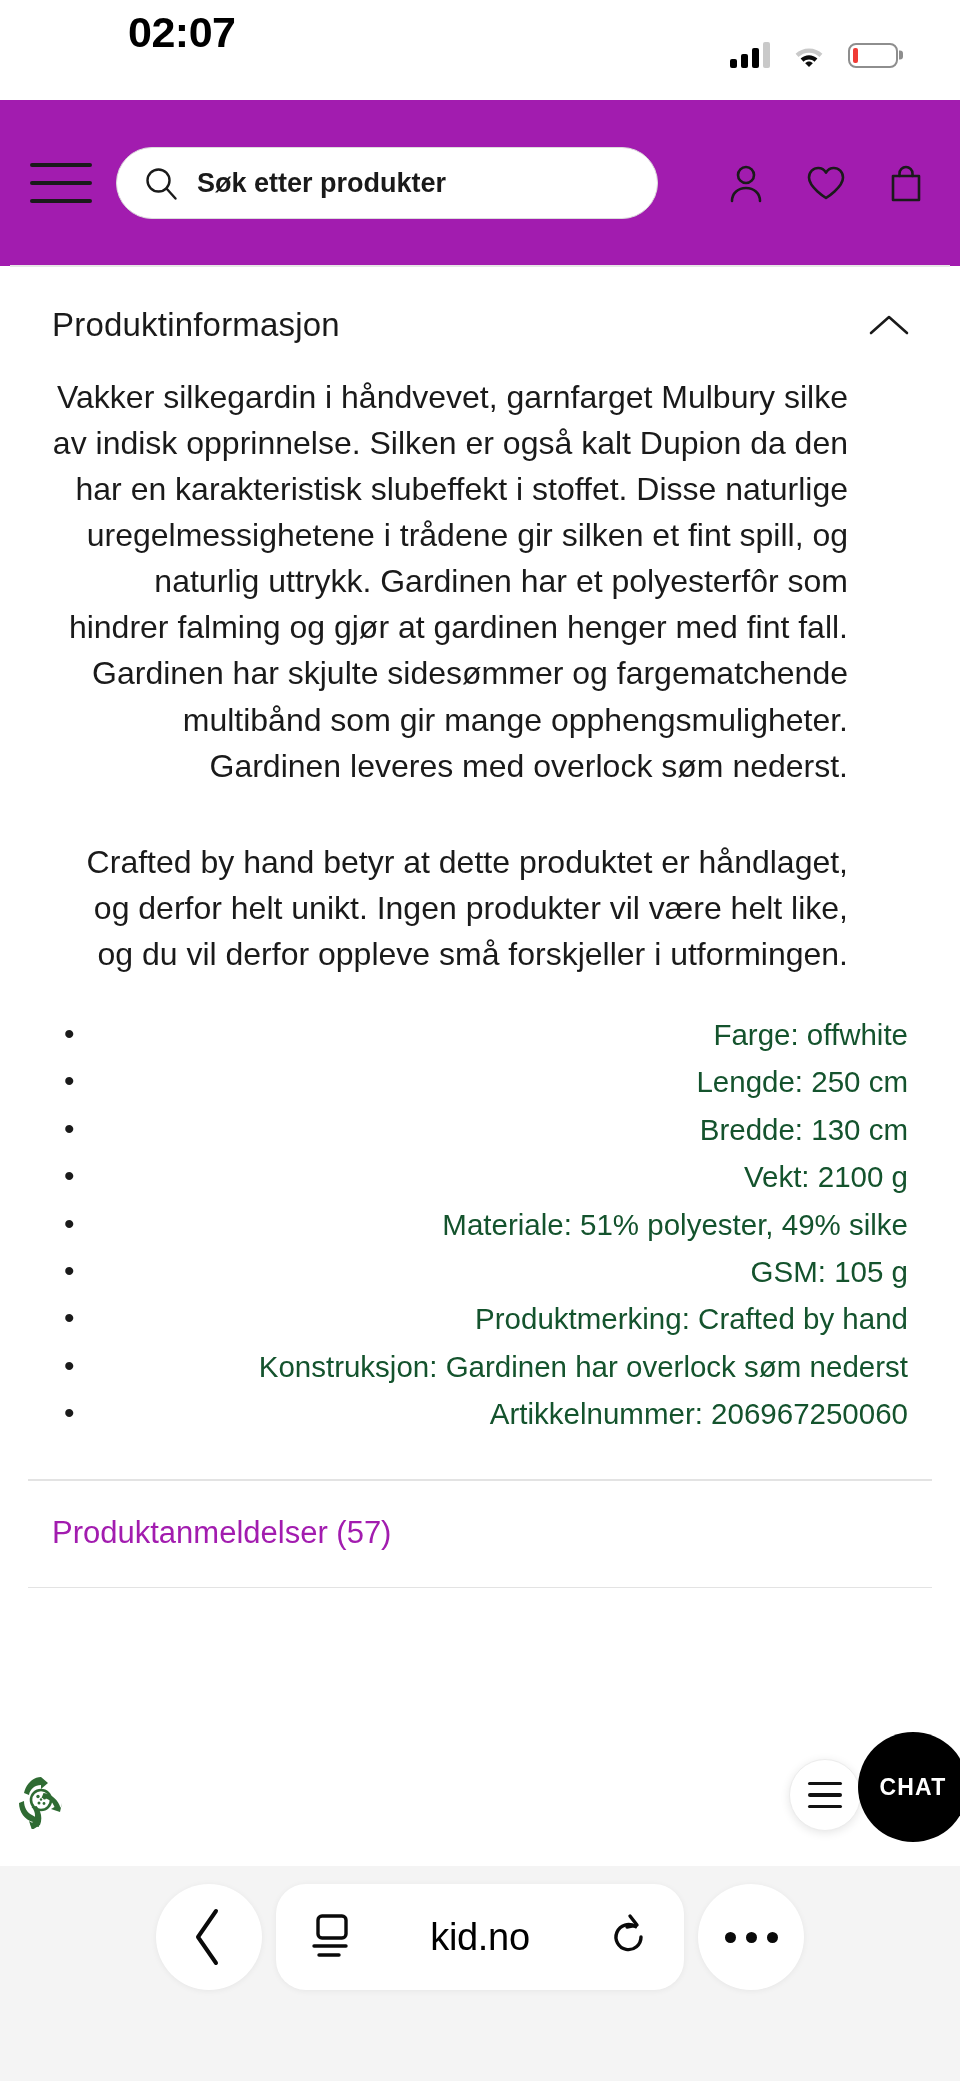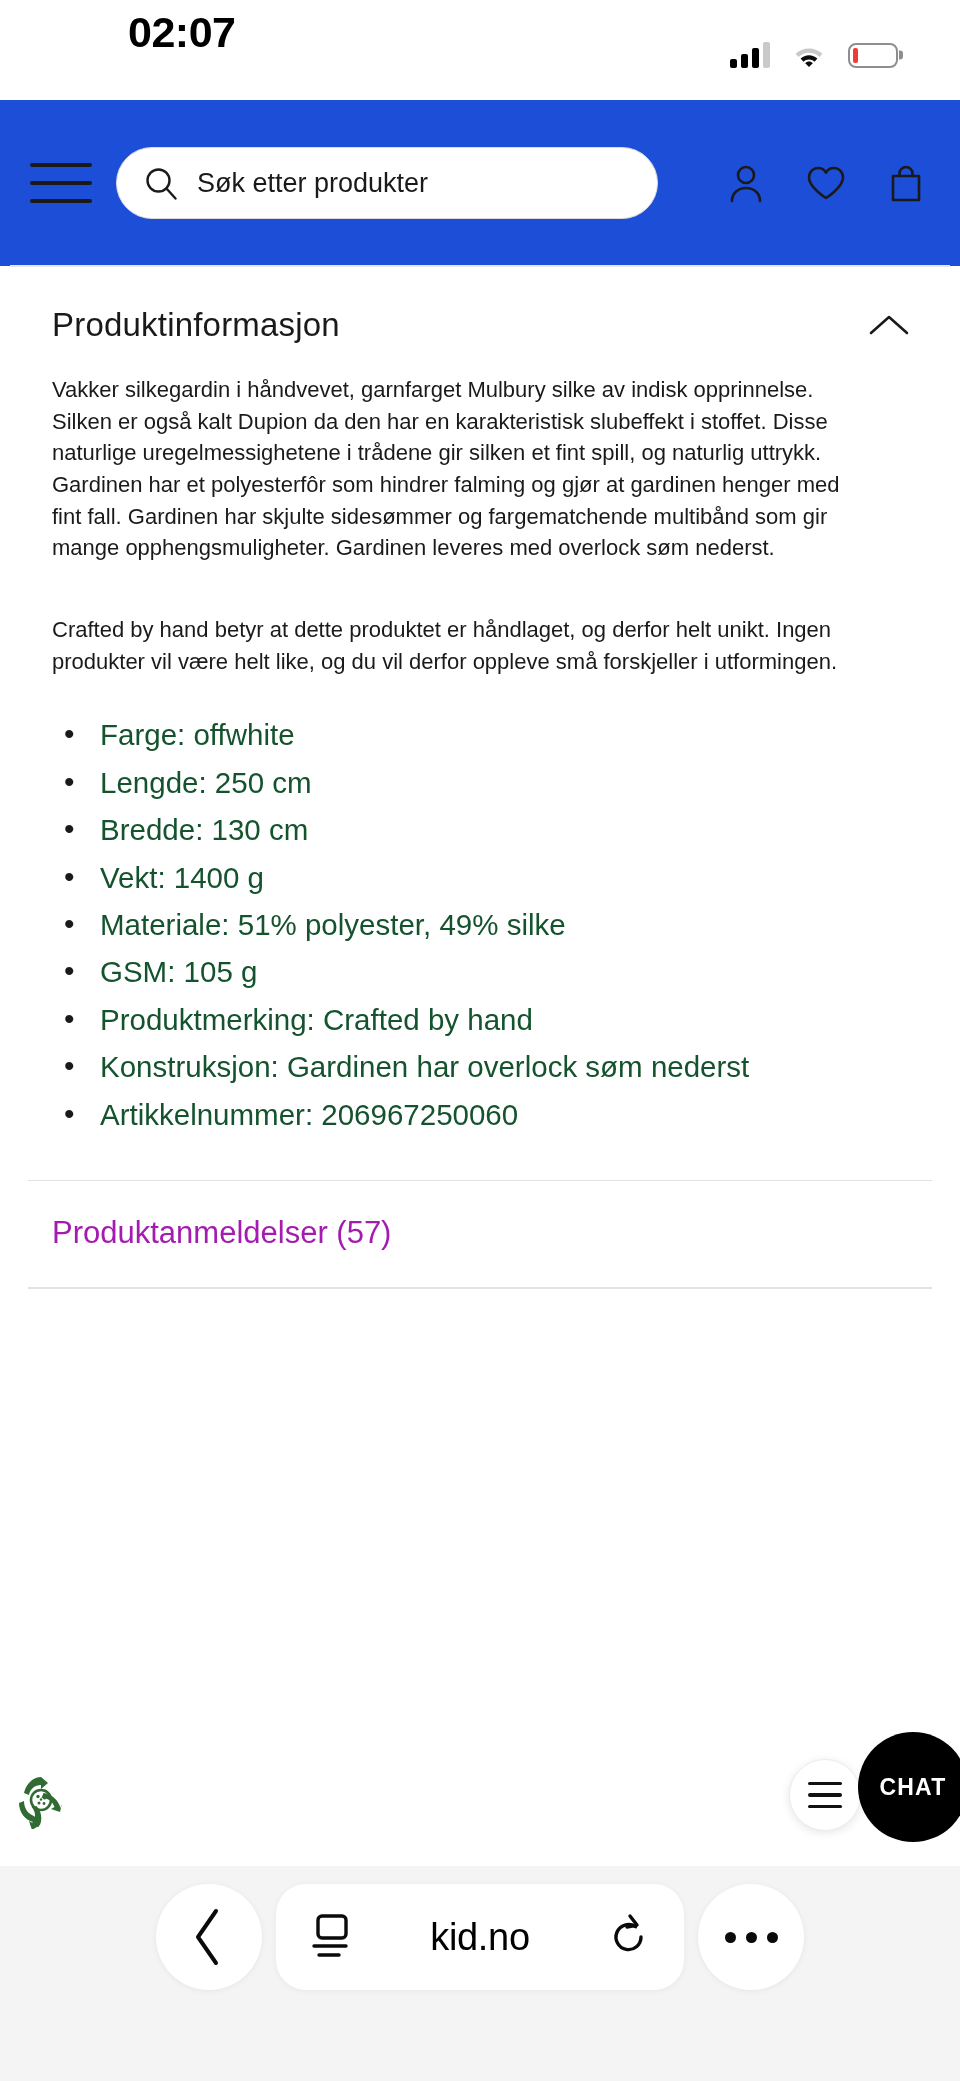--- a/index.html
+++ b/index.html
@@ -38,21 +38,21 @@
     position:absolute; right:-7px; top:50%; transform:translateY(-50%);
     width:4px; height:9px; background:#8e8e8e; border-radius:0 3px 3px 0;
   }
   .battery .fill {
     height:15px; width:5px; background:#f03b36; border-radius:2px; margin-left:3px;
   }
 
   
   .siteheader {
     position:absolute; top:100px; left:0; width:960px; height:166px;
-    display:flex; align-items:center; background:#1d4ed8;
+    display:flex; align-items:center; background:#a21caf;font-weight:bold;
   }
   .hamburger {
     width:62px; height:40px; margin-left:30px;
     display:flex; flex-direction:column; justify-content:space-between;
   }
   .hamburger span { display:block; height:4px; background:#1a1a1a; border-radius:2px; }
   .searchbox {
     flex:0 0 auto; width:542px; height:72px; margin-left:24px;
     border:1.5px solid #dcdcdc; border-radius:36px;
     display:flex; align-items:center; padding:0 26px; background:#fff;
@@ -63,32 +63,32 @@
   }
   .header-actions { display:flex; align-items:center; gap:36px; margin-left:auto; margin-right:32px; }
   .header-actions .hicon { width:44px; height:44px; display:block; }
 
   .header-divider {
     position:absolute; top:265px; left:10px; width:940px; height:1.5px;
     background:#e6e6e6;
   }
 
   
-  .content { position:absolute; top:266px; left:0; width:960px; }
+  .content { position:absolute; top:266px; left:0; width:960px;text-align:right; }
 
   .section-head {
     display:flex; align-items:center; justify-content:space-between;
     padding:40px 50px 0 52px;
   }
   .section-title { font-size:33px; color:#1a1a1a; letter-spacing:0.2px; }
   .chev { width:42px; height:26px; }
 
   .body-copy {
     padding:30px 52px 0 52px;
-    font-size:22px; line-height:1.44; color:#1a1a1a;
+    font-size:32px; line-height:1.44; color:#1a1a1a;
     max-width:900px;
   }
 
   
   .logo-wrap { padding:52px 0 0 52px; display:flex; align-items:center; }
   .logo-text {
     font-size:25px; font-weight:bold; letter-spacing:4.2px;
     line-height:1.55; color:#2b2b2b;
   }
   .logo-mark { margin-left:20px; margin-top:-4px; }
@@ -227,21 +227,21 @@
 
     <div class="body-copy">Vakker silkegardin i håndvevet, garnfarget Mulbury silke av indisk opprinnelse. Silken er også kalt Dupion da den har en karakteristisk slubeffekt i stoffet. Disse naturlige uregelmessighetene i trådene gir silken et fint spill, og naturlig uttrykk. Gardinen har et polyesterfôr som hindrer falming og gjør at gardinen henger med fint fall. Gardinen har skjulte sidesømmer og fargematchende multibånd som gir mange opphengsmuligheter. Gardinen leveres med overlock søm nederst.</div>
 
 
     <div class="body-copy" style="padding-top:50px;">Crafted by hand betyr at dette produktet er håndlaget, og derfor helt unikt. Ingen produkter vil være helt like, og du vil derfor oppleve små forskjeller i utformingen.</div>
 
     <ul class="bullets">
       <li>Farge: offwhite</li>
       <li>Lengde: 250 cm</li>
       <li>Bredde: 130 cm</li>
-      <li>Vekt: 1400 g</li>
+      <li>Vekt: 2100 g</li>
       <li>Materiale: 51% polyester, 49% silke</li>
       <li>GSM: 105 g</li>
       <li>Produktmerking: Crafted by hand</li>
       <li>Konstruksjon: Gardinen har overlock søm nederst</li>
       <li>Artikkelnummer: 206967250060</li>
     </ul>
 
     <div class="rule"></div>
 
     <div class="reviews-row">

